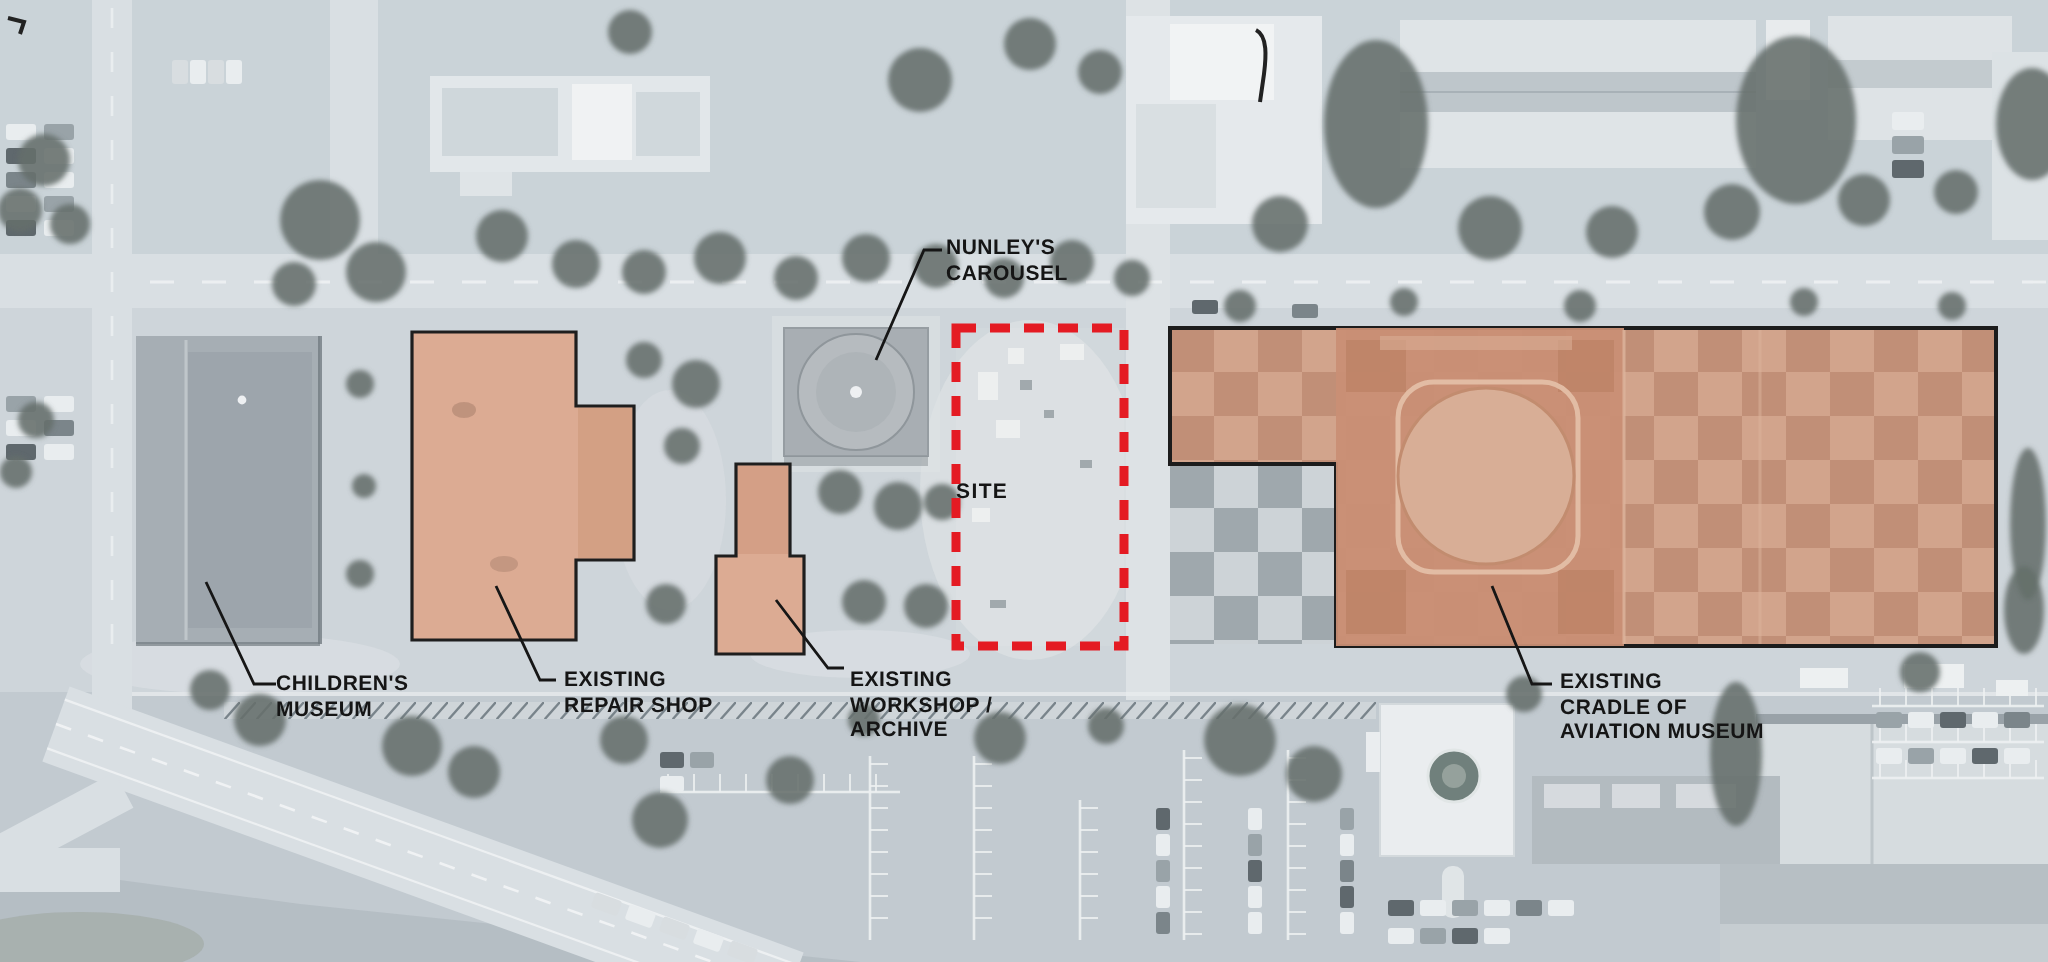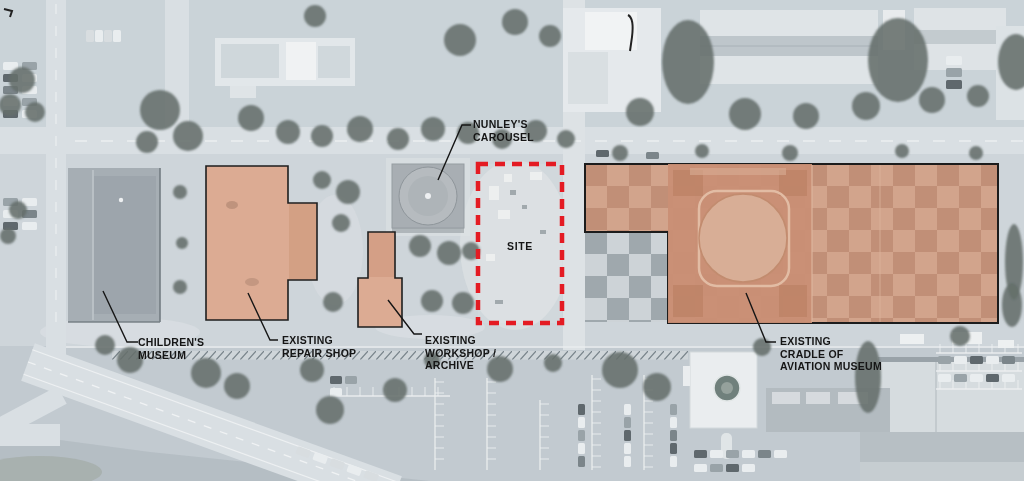--- a/index.html
+++ b/index.html
@@ -1,21 +1,21 @@
 <!DOCTYPE html>
 <html style="--aerial_base: #c8d1d7; --upper_ground: #cad3d8; --campus_ground: #ced5da; --lower_ground: #c2cad0; --road: #d9dfe3; --tree: #646e6b; --building_light: #e2e7ea; --building_gray: #a6aeb4; --highlight_salmon: #dcab93; --highlight_salmon_deep: #c98f75; --checker_salmon_light: #d2a48c; --checker_salmon_dark: #c18f77; --checker_gray_light: #cdd3d7; --checker_gray_dark: #9fa8ad; --site_red: #e41b23; --leader: #161616; --label_text: #151515;"><head>
 <meta charset="utf-8">
 <style>
   html,body{margin:0;padding:0;background:#fff}
   .canvas{position:relative;width:1024px;height:481px;background:#fde047;overflow:hidden;
           font-family:"Liberation Sans",sans-serif}
   #scene{position:absolute;left:0;top:0}
   .lbl{position:absolute;font-size:10.5px;line-height:12.5px;font-weight:700;
        letter-spacing:.25px;color:var(--label_text,#151515);white-space:pre-line}
-  .lbl-site{width:84px;text-align:center;letter-spacing:.7px}
+  .lbl-site{width:84px;letter-spacing:.7px}
 </style>
 </head>
 <body>
 
 <div class="canvas">
 <svg id="scene" width="1024" height="481" viewBox="0 0 1024 481">
   <defs>
     <pattern id="ckSalmon" x="585" y="164" width="44" height="44" patternUnits="userSpaceOnUse">
       <rect width="44" height="44" fill="#d2a48c"></rect>
       <rect width="22" height="22" fill="#c18f77"></rect>

